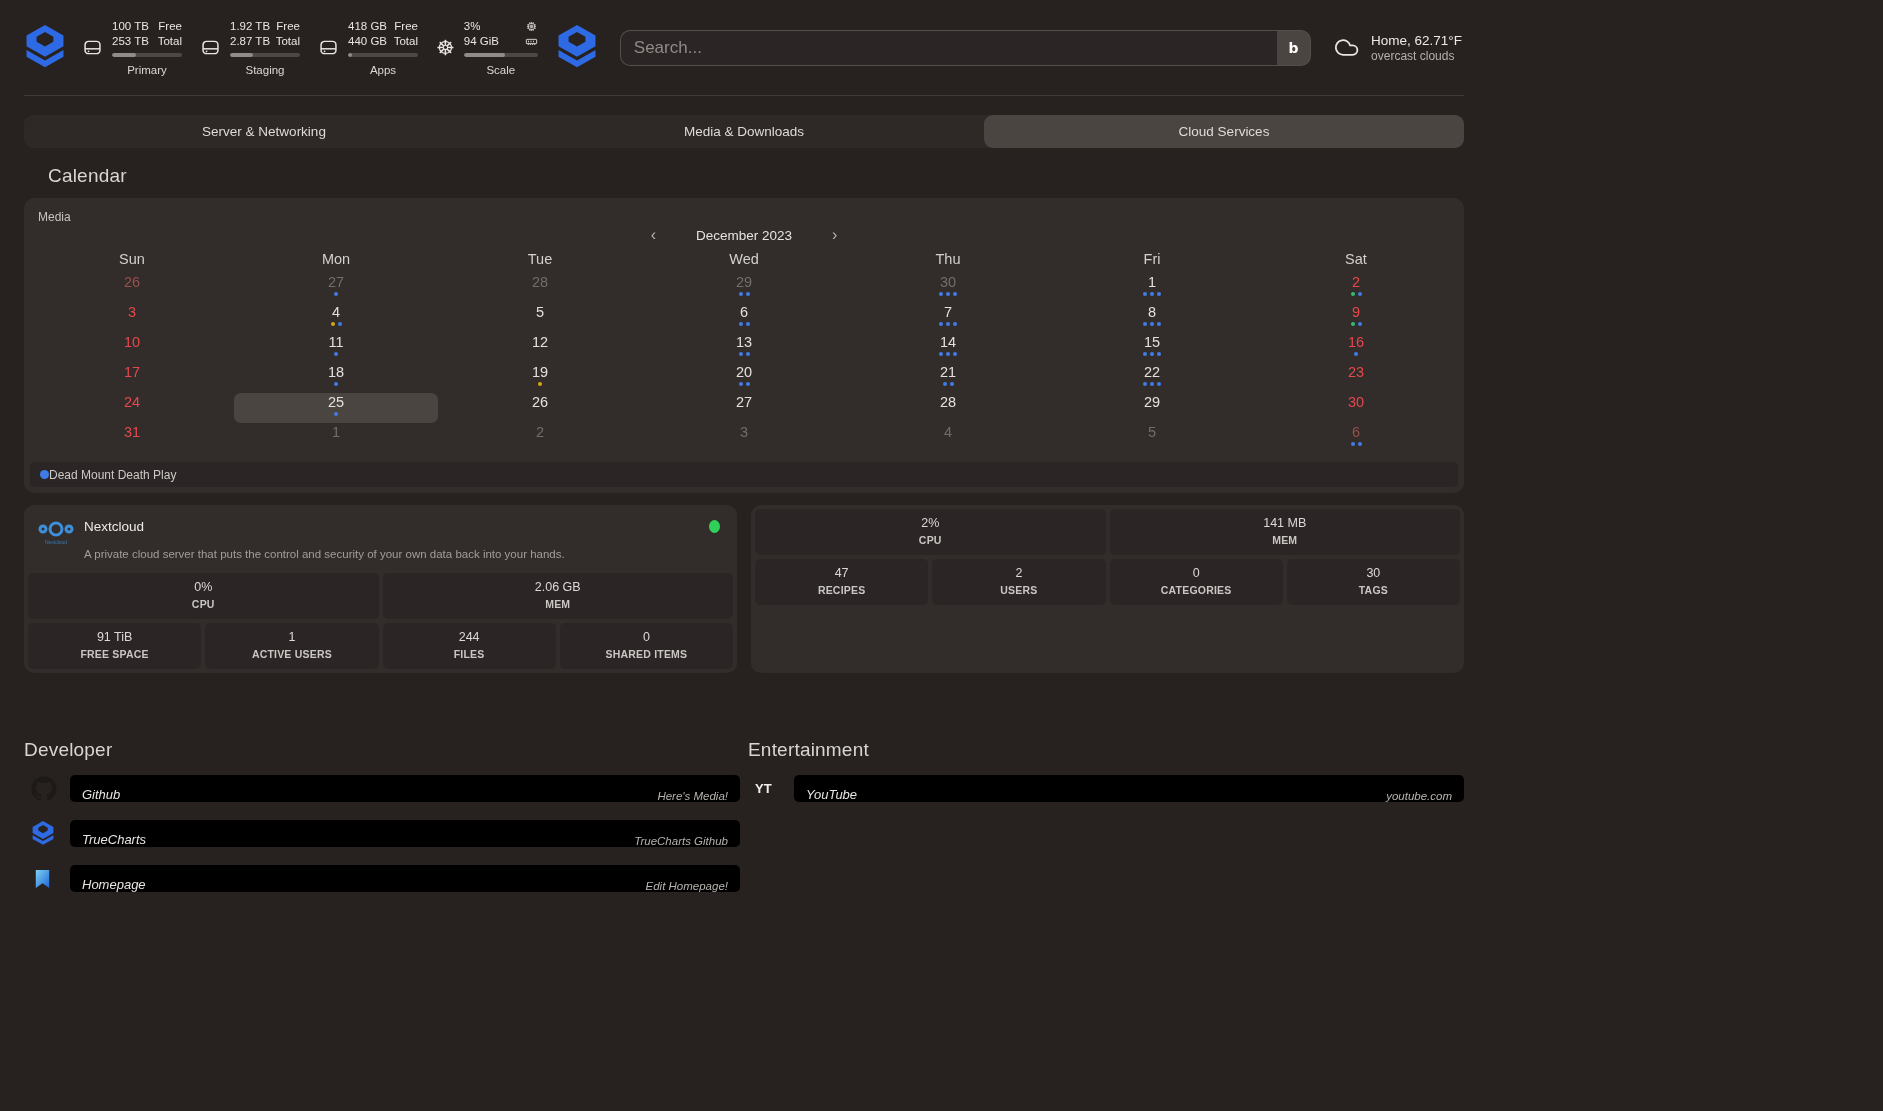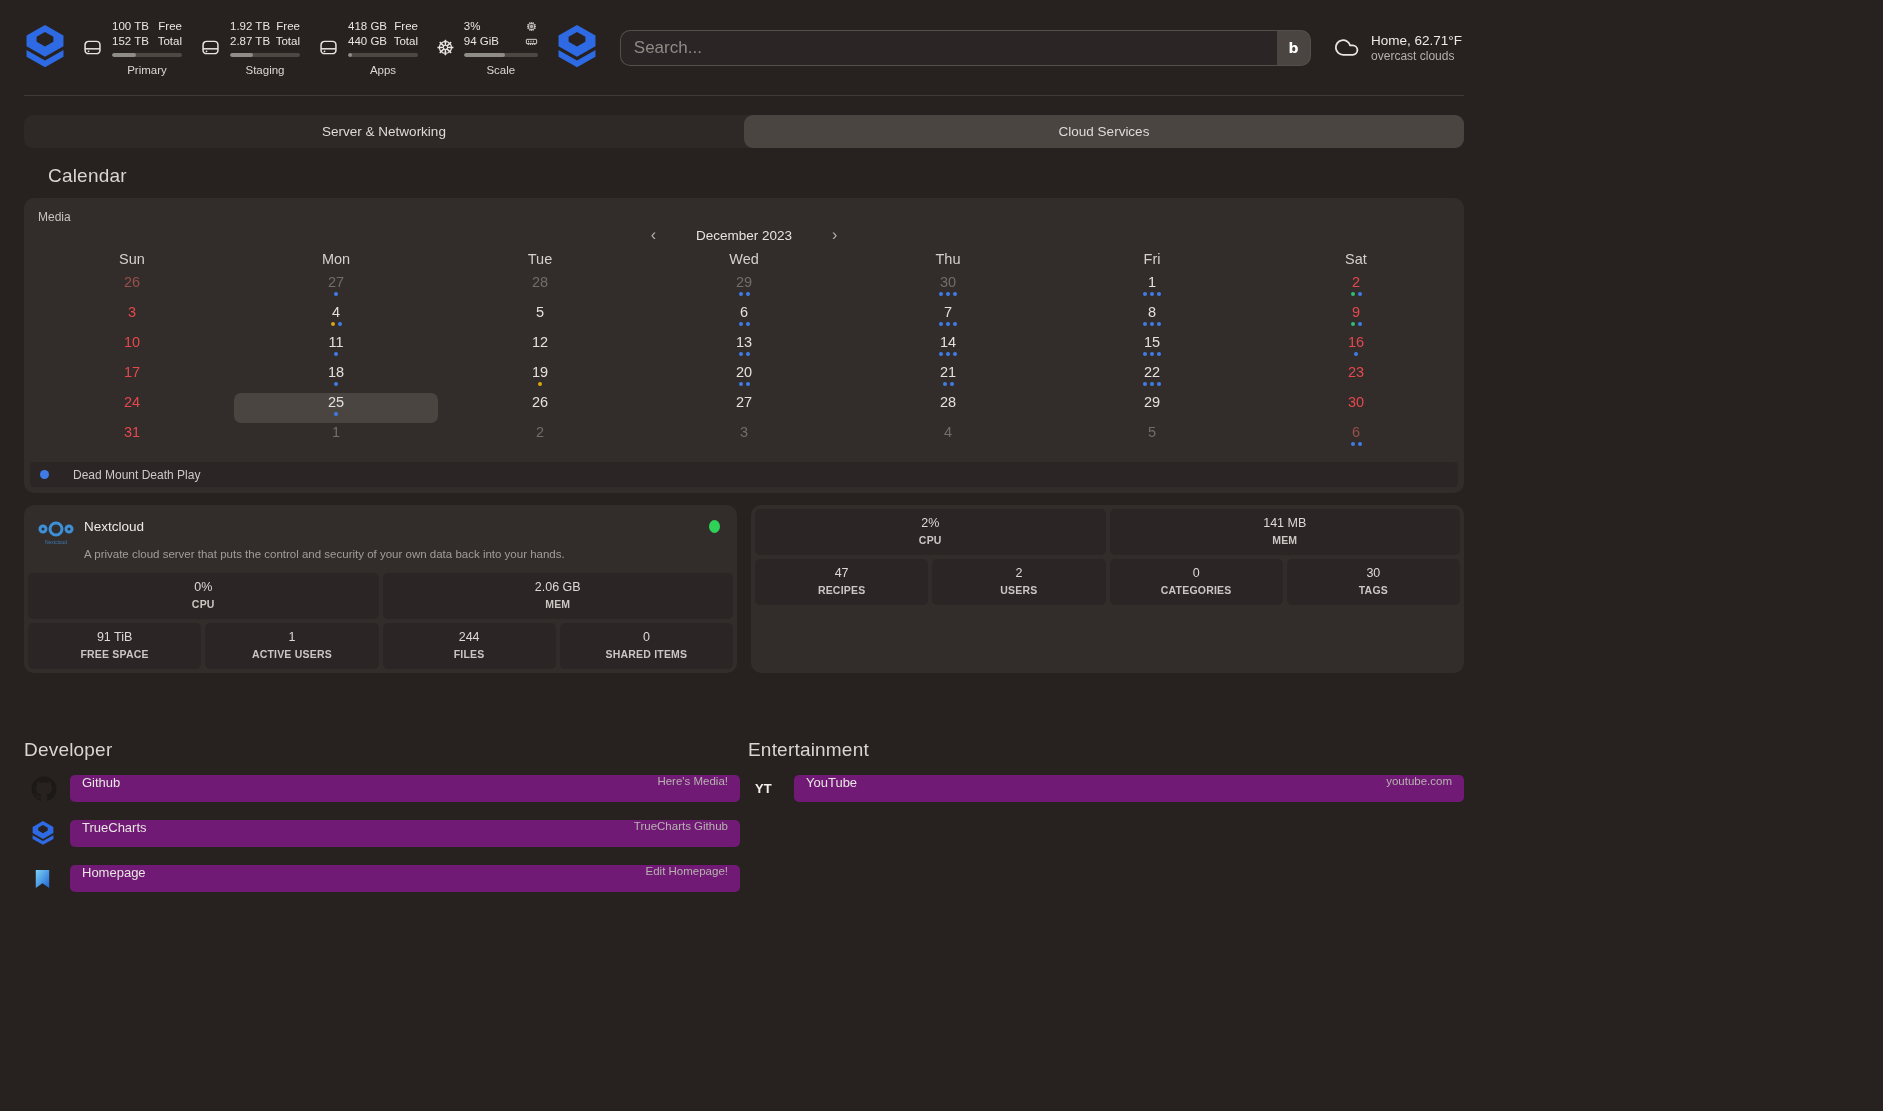--- a/index.html
+++ b/index.html
@@ -58,21 +58,21 @@
   .cal-grid { display:grid; grid-template-columns:repeat(7,1fr); margin-top:6px; }
   .day { height:30px; text-align:center; border-radius:7px; padding-top:1px; cursor:pointer; }
   .day-num { font-size:14.5px; line-height:17px; color:#e3e0dd; }
   .day.weekend .day-num { color:#e5484d; }
   .day.out .day-num { color:#716d69; }
   .day.out.weekend .day-num { color:#97504c; }
   .day.today { background:#4b4542; }
   .dots { height:6px; line-height:4px; margin-top:1px; }
   .dot { width:4px; height:4px; border-radius:50%; display:inline-block; margin:0 1.5px; vertical-align:top; }
   .cal-legend { margin-top:9px; background:#2b2625; border-radius:4px; min-height:25px; display:flex; align-items:center; padding:0 10px; gap:18px; }
-  .legend-item { display:flex; align-items:center; gap:24px; }
+  .legend-item { display:flex; align-items:center; gap:0; }
   .legend-dot { width:9px; height:9px; border-radius:50%; flex:0 0 auto; }
   .legend-label { font-size:12px; color:#ccc9c6; }
 
   
   .services { display:flex; gap:14px; margin-top:12px; }
   .service-card { flex:1; background:#322d2a; border-radius:10px; padding:4px; }
   .svc-header { display:flex; align-items:flex-start; padding:9px 10px 12px 8px; position:relative; cursor:pointer; }
   .svc-icon { width:40px; flex:0 0 auto; margin-right:8px; display:flex; justify-content:center; }
   .svc-icon svg { display:block; }
   .svc-name { font-size:13.5px; color:#eceae7; line-height:17px; }
@@ -84,21 +84,21 @@
   .stat-value { font-size:12.5px; color:#dcd9d6; }
   .stat-label { font-size:10.5px; font-weight:700; color:#c9c6c3; margin-top:4px; letter-spacing:.2px; }
 
   
   .bottom-grid { display:grid; grid-template-columns:1fr 1fr; column-gap:8px; margin-top:66px; align-items:start; }
   .bookmark-row { display:flex; align-items:center; margin-top:18px; }
   .bookmark-list .bookmark-row:first-child { margin-top:14px; }
   .bm-icon { width:46px; flex:0 0 auto; display:flex; align-items:center; padding-left:7px; }
   .bm-icon svg { display:block; }
   .bm-text-icon { font-size:13px; font-weight:700; color:#f2f0ee; }
-  .bm-bar { flex:1; background:#701a75; border-radius:5px; height:27px; display:flex; align-items:flex-start; justify-content:space-between; padding:0 12px; cursor:pointer; text-decoration:none; }
+  .bm-bar { flex:1; background:#000000; border-radius:5px; height:27px; display:flex; align-items:flex-end; justify-content:space-between; padding:0 12px; cursor:pointer; text-decoration:none;font-style:italic; }
   .bm-name { font-size:13px; color:#e8e5e2; }
   .bm-desc { font-size:11.5px; color:#b7b3af; }
 
   .hidden-defs { position:absolute; width:0; height:0; overflow:hidden; }
 </style>
 </head>
 <body>
 
 <svg class="hidden-defs" xmlns="http://www.w3.org/2000/svg">
   <defs>
@@ -129,21 +129,21 @@
                 <path d="M3.5 13.5h17"></path>
                 <circle cx="7.5" cy="16.3" r="1" fill="#e8e5e2" stroke="none"></circle>
               </svg>
             </span>
             <div class="res-body">
               <div class="res-row">
                 <span>100 TB</span>
                 <span>Free</span>
               </div>
               <div class="res-row">
-                <span>152 TB</span>
+                <span>253 TB</span>
                 <span>Total</span>
               </div>
               <div class="progress">
                 <div class="progress-fill" style="width: 34%;"></div>
               </div>
               <div class="res-name">Primary</div>
             </div>
           </div>
         </div>
         <div class="res-widget">
@@ -244,20 +244,21 @@
       </span>
       <div>
         <div class="weather-line1">Home, 62.71°F</div>
         <div class="weather-line2">overcast clouds</div>
       </div>
     </div>
   </header>
 
   <nav class="tabs">
       <div class="tab">Server &amp; Networking</div>
+      <div class="tab">Media &amp; Downloads</div>
       <div class="tab active">Cloud Services</div>
     </nav>
 
   <h2 class="section-title mt-cal">Calendar</h2>
   <section class="card calendar-card">
     <div class="cal-widget-label">Media</div>
     <div class="cal-nav">
       <button class="cal-nav-btn">‹</button>
       <span class="cal-month">December 2023</span>
       <button class="cal-nav-btn">›</button>

